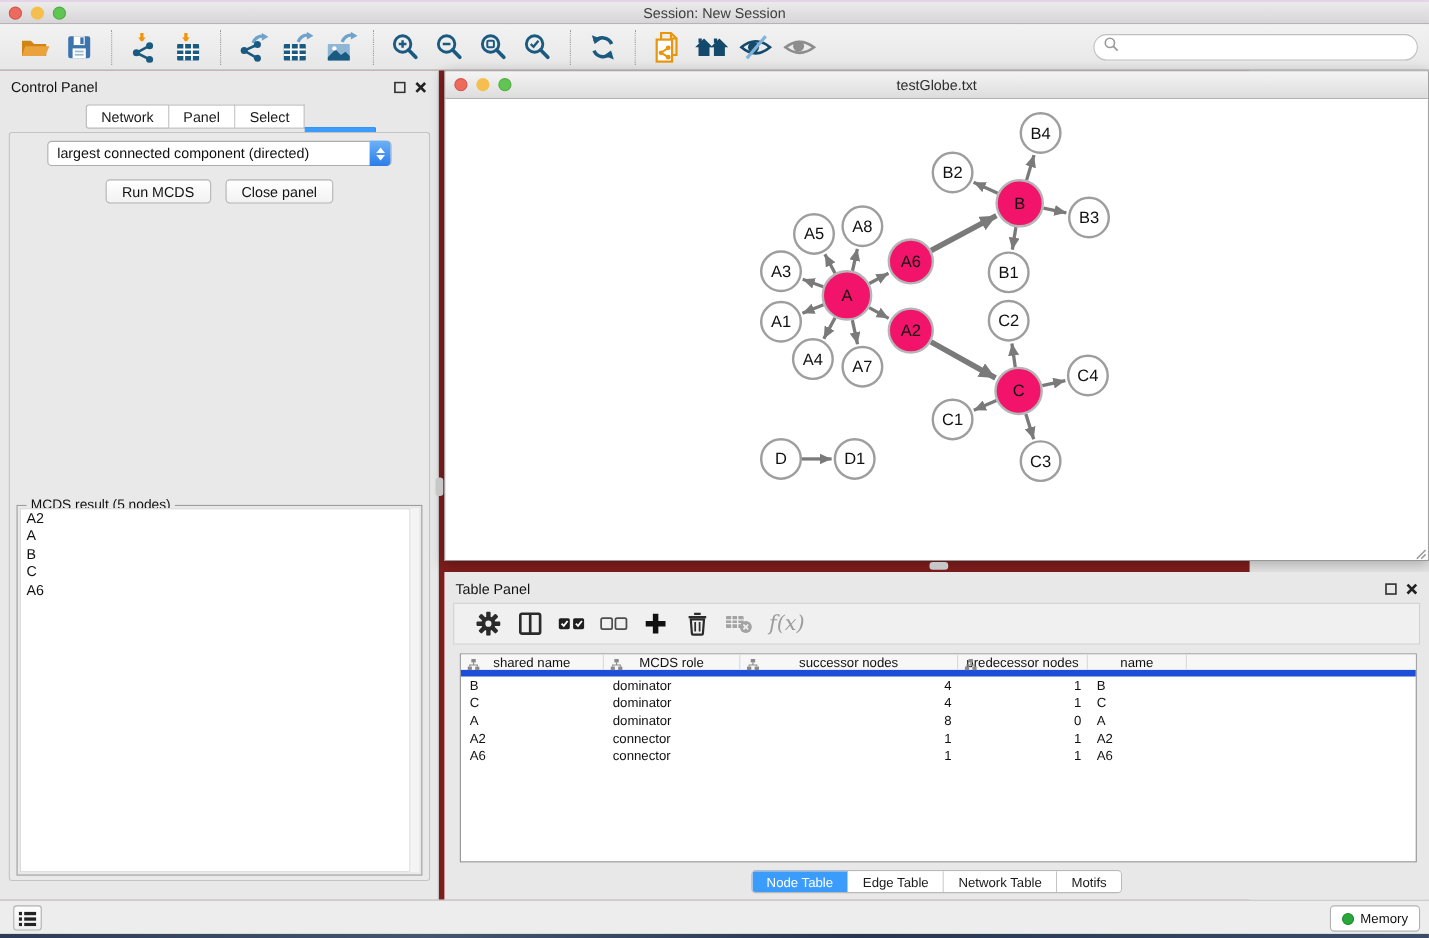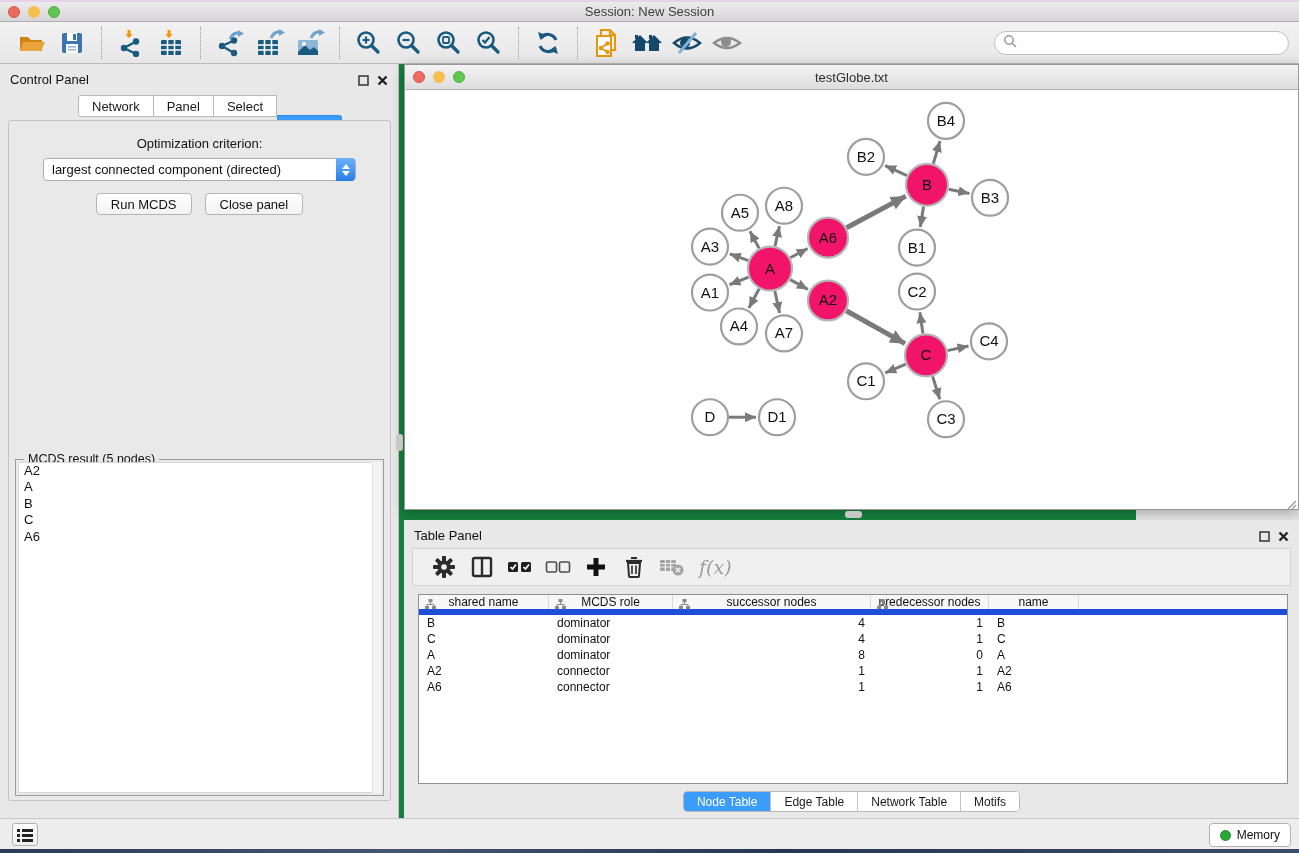--- a/index.html
+++ b/index.html
@@ -23,21 +23,21 @@
   #toolbar { position:absolute; left:0; top:22px; width:1299px; height:42px;
     background:linear-gradient(#f2f2f2,#e7e7e7); border-bottom:1px solid #bcbcbc;
     display:flex; align-items:center; padding-left:12px; }
   .tb-icon { width:36px; height:34px; display:inline-flex; align-items:center; justify-content:center; margin:0 2px; }
   .tb-sep { width:1px; height:32px; border-left:1px dotted #9b9b9b; margin:0 9px; }
   #search-box { margin-left:auto; margin-right:10px; width:295px; height:24px; border-radius:12px;
     border:1px solid #c0c0c0; background:#fff; display:flex; align-items:center; padding-left:8px; }
   #search-box input { border:none; outline:none; font-size:12px; width:250px; background:transparent; }
 
   
-  #workspace { position:absolute; left:0; top:64px; width:1136px; height:754px; background:#15803d; }
+  #workspace { position:absolute; left:0; top:64px; width:1136px; height:754px; background:#7f1d1d; }
 
   
   #control-panel { position:absolute; left:0; top:0; width:399px; height:754px;
     background:#e8e8e8; border-right:1px solid #c2c2c2; }
   .panel-head { position:relative; height:28px; }
   .panel-title { position:absolute; left:10px; top:8px; font-size:13px; color:#111; }
   .panel-btns { position:absolute; right:10px; top:8px; display:flex; gap:8px; align-items:center; }
   .cp-tabs { position:absolute; left:78px; top:31px; display:flex; }
   .cp-tab { height:22px; padding:0 13px; font-size:13px; color:#1a1a1a; background:#fff;
     border:1px solid #b9b9b9; border-left:none; display:flex; align-items:center; }
@@ -304,21 +304,20 @@
             </svg></span>
       </span>
     </div>
     <div class="cp-tabs">
       <span class="cp-tab">Network</span>
       <span class="cp-tab">Panel</span>
       <span class="cp-tab">Select</span>
       <span class="cp-tab active">MCDS</span>
     </div>
     <div id="cp-content">
-      <div id="opt-label">Optimization criterion:</div>
       <div id="criterion-select">
         <span class="val">largest connected component (directed)</span>
         <span class="stepper">
             <span class="chev-up"></span>
             <span class="chev-dn"></span>
           </span>
       </div>
       <div id="cp-buttons">
         <span class="mac-btn">Run MCDS</span>
         <span class="mac-btn">Close panel</span>

